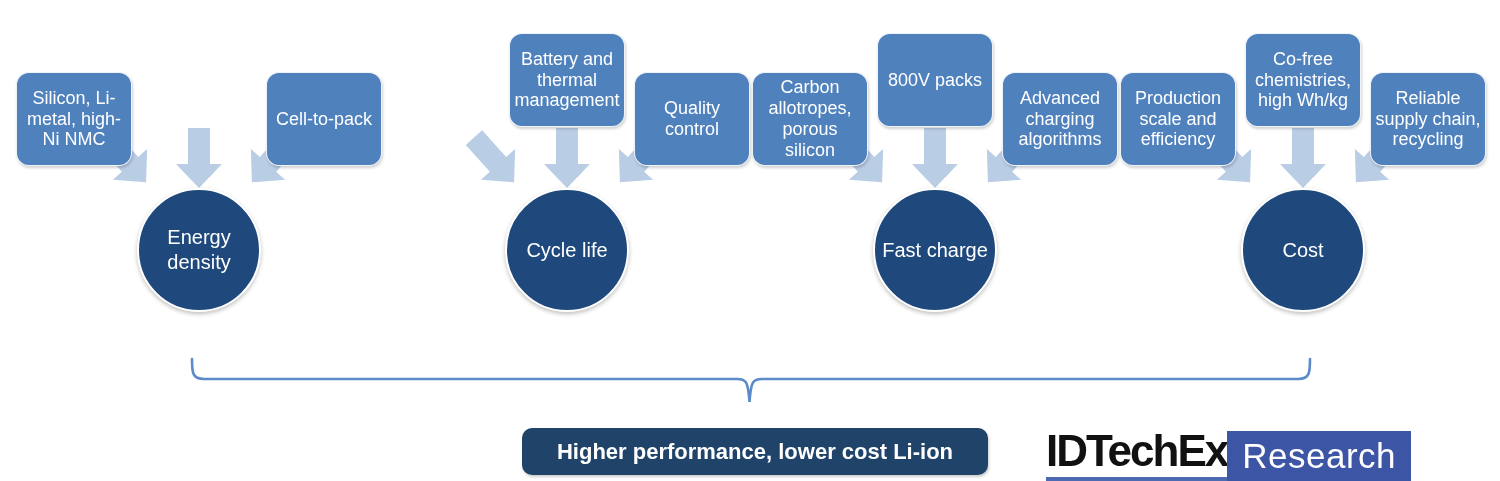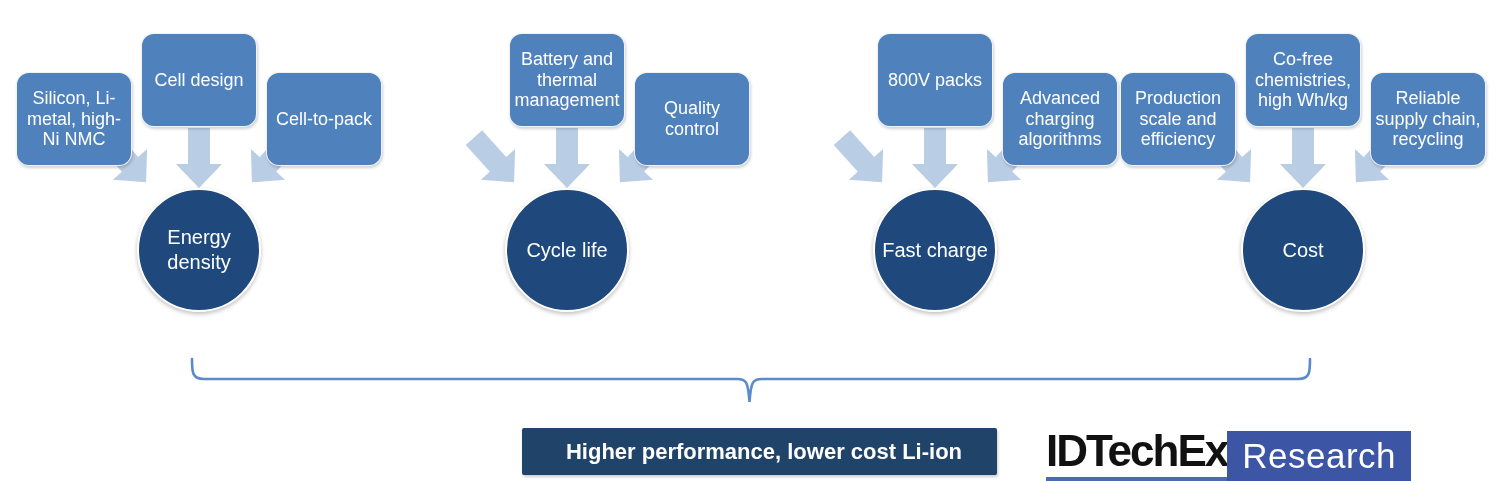--- a/index.html
+++ b/index.html
@@ -23,25 +23,25 @@
   .outcome{
     position:absolute;width:124px;height:124px;border-radius:50%;
     background:var(--outcome-circle,#1F497D);
     border:2px solid #fff;
     box-shadow:0 2px 4px rgba(0,0,0,.25);
     color:#fff;font-size:20px;line-height:1.25;text-align:center;
     display:flex;align-items:center;justify-content:center;
     padding:6px;box-sizing:border-box;
   }
   .banner{
-    position:absolute;left:522px;top:428px;width:466px;height:47px;border-radius:2px;
+    position:absolute;left:522px;top:428px;width:466px;height:47px;border-radius:10px;
     background:var(--banner-bg,#1F4369);
     box-shadow:1px 2px 3px rgba(0,0,0,.2);
     color:#fff;font-size:22px;font-weight:bold;white-space:nowrap;
-    display:flex;align-items:center;justify-content:center;padding-left:9px;
+    display:flex;align-items:center;justify-content:center;
   }
   .logo{
     position:absolute;left:1046px;top:427px;height:58px;
     display:flex;align-items:center;gap:0;
   }
   .brand-wrap{display:flex;flex-direction:column;}
   .brand{
     color:var(--brand-text,#111111);font-size:44px;font-weight:bold;
     letter-spacing:-2px;line-height:46px;white-space:nowrap;
   }
@@ -75,26 +75,26 @@
     <use href="#blockArrow" class="arrow" transform="translate(1008,160) rotate(42)"></use>
 
     <use href="#blockArrow" class="arrow" transform="translate(1230,160) rotate(-42)"></use>
     <use href="#blockArrow" class="arrow" transform="translate(1303,158)"></use>
     <use href="#blockArrow" class="arrow" transform="translate(1376,160) rotate(42)"></use>
 
     <path class="brace-path" d="M 192 359 C 192 372 192 379 204 379 L 737 379 C 746 379 748 381 749.5 402 C 751 381 753 379 762 379 L 1298 379 C 1310 379 1310 372 1310 359"></path>
   </svg>
 
   <div class="factor" style="left:16px;top:72px">Silicon, Li-metal, high-Ni NMC</div>
-  <div class="factor" style="left:141px;top:33px">Cell design</div>
   <div class="factor" style="left:266px;top:72px">Cell-to-pack</div>
 
   <div class="factor" style="left:509px;top:33px">Battery and thermal management</div>
   <div class="factor" style="left:634px;top:72px">Quality control</div>
 
+  <div class="factor" style="left:752px;top:72px">Carbon allotropes, porous silicon</div>
   <div class="factor" style="left:877px;top:33px">800V packs</div>
   <div class="factor" style="left:1002px;top:72px">Advanced charging algorithms</div>
 
   <div class="factor" style="left:1120px;top:72px">Production scale and efficiency</div>
   <div class="factor" style="left:1245px;top:33px">Co-free chemistries, high Wh/kg</div>
   <div class="factor" style="left:1370px;top:72px">Reliable supply chain, recycling</div>
 
   <div class="outcome" style="left:137px;top:188px">Energy density</div>
   <div class="outcome" style="left:505px;top:188px">Cycle life</div>
   <div class="outcome" style="left:873px;top:188px">Fast charge</div>

